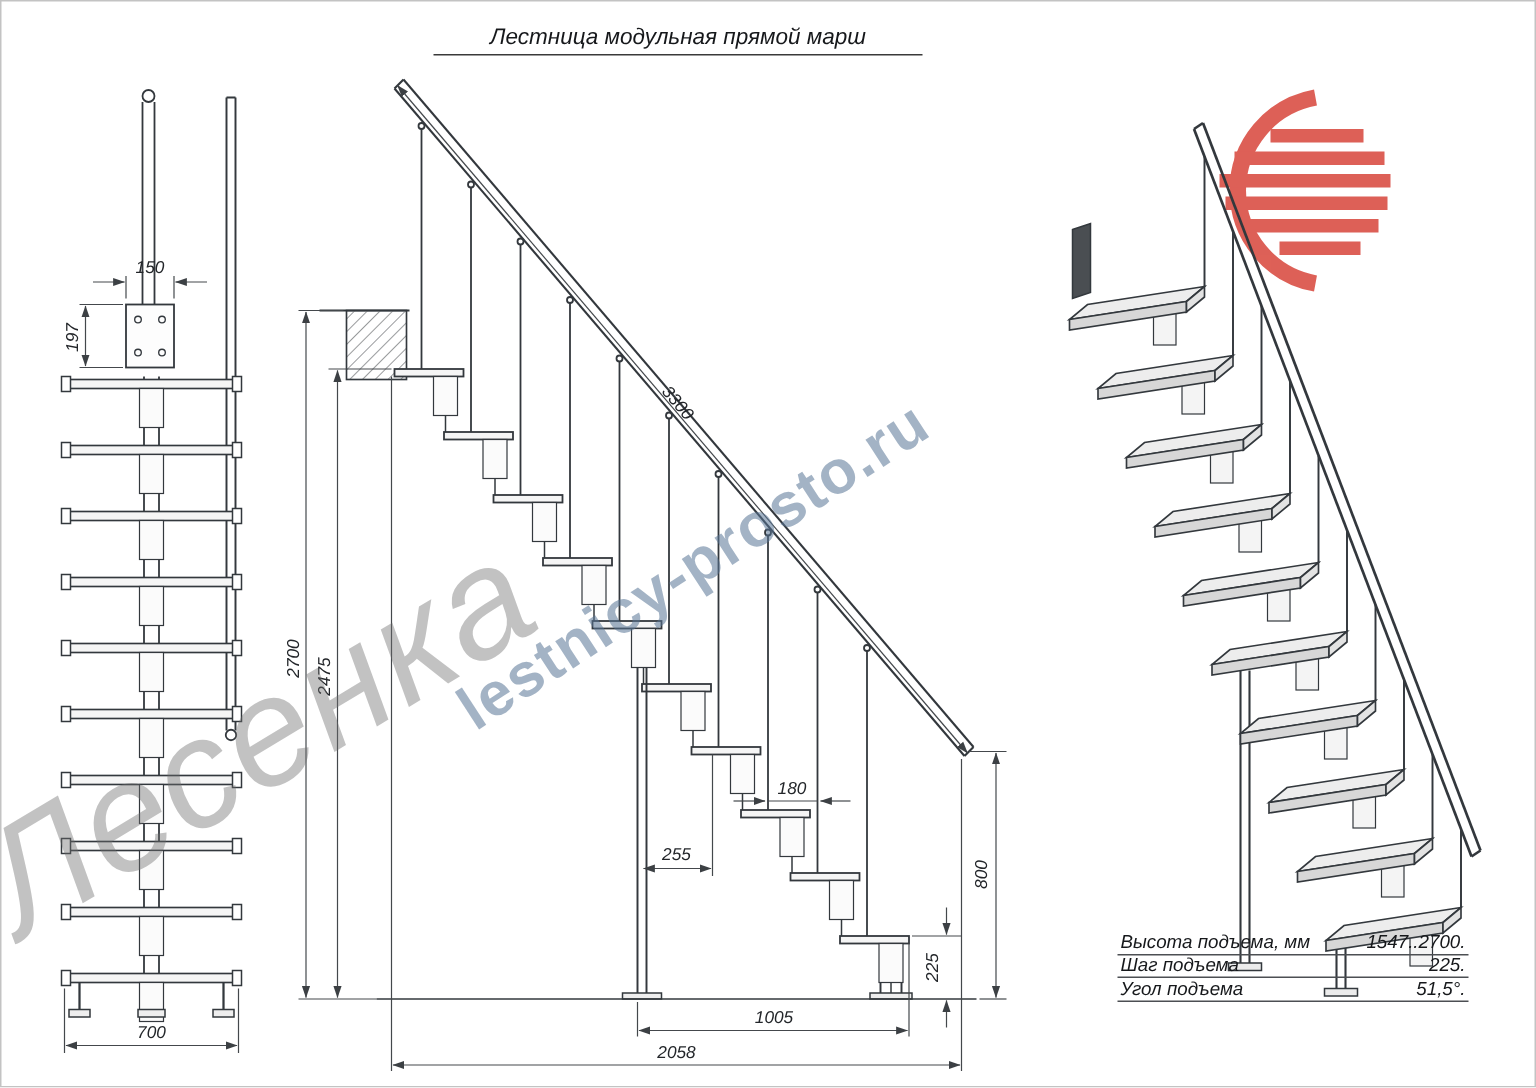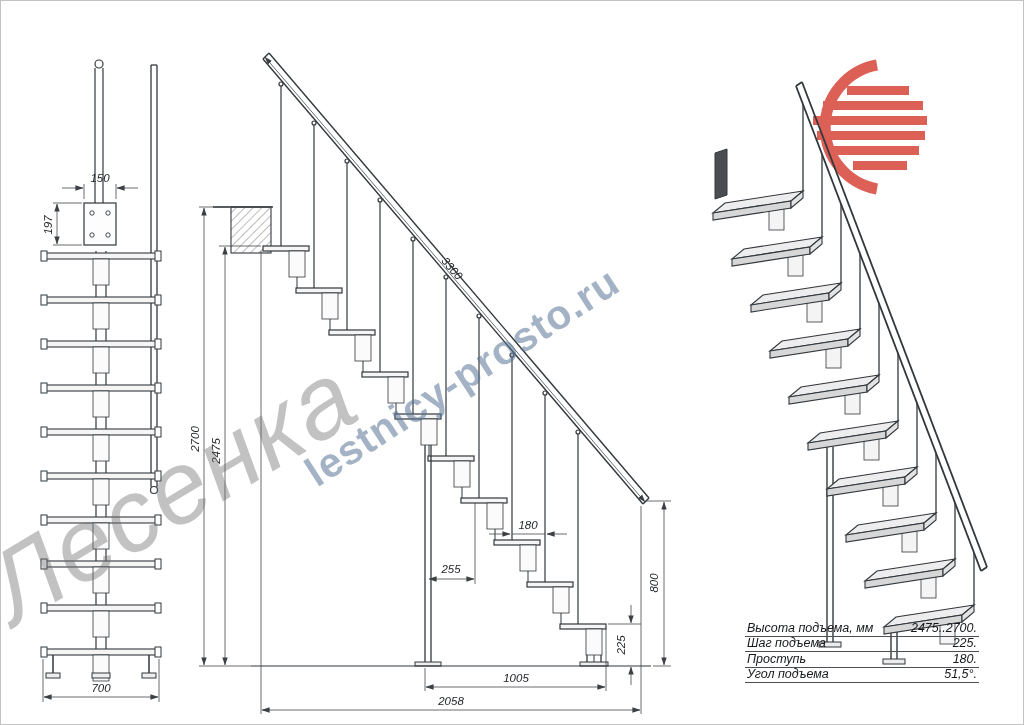--- a/index.html
+++ b/index.html
@@ -261,36 +261,33 @@
 
     <polygon points="714,152 726,148 726,194 714,198" fill="#4a4e52" stroke="#33383d" stroke-width="1"></polygon>
 
     <line x1="795" y1="85" x2="980" y2="570" stroke-width="1.8"></line>
     <line x1="801" y1="81" x2="986" y2="566" stroke-width="1.8"></line>
     <line x1="795" y1="85" x2="801" y2="81" stroke-width="1.8"></line>
     <line x1="980" y1="570" x2="986" y2="566" stroke-width="1.8"></line>
   </g>
 </svg>
 
+<div class="drawing-title">Лестница модульная прямой марш</div>
 
 <div class="wm-big">Лесенка</div>
 <div class="wm-diag">lestnicy-prosto.ru</div>
 
 <div class="spec">
   <div class="srow">
     <span>Высота подъема, мм</span>
-    <span class="v">2475..2700.</span>
+    <span class="v">1547..2700.</span>
   </div>
   <div class="srow">
     <span>Шаг подъема</span>
     <span class="v">225.</span>
   </div>
   <div class="srow">
-    <span>Проступь</span>
-    <span class="v">180.</span>
-  </div>
-  <div class="srow">
     <span>Угол подъема</span>
     <span class="v">51,5°.</span>
   </div>
 </div>
 
 </div>
 
 </body></html>

